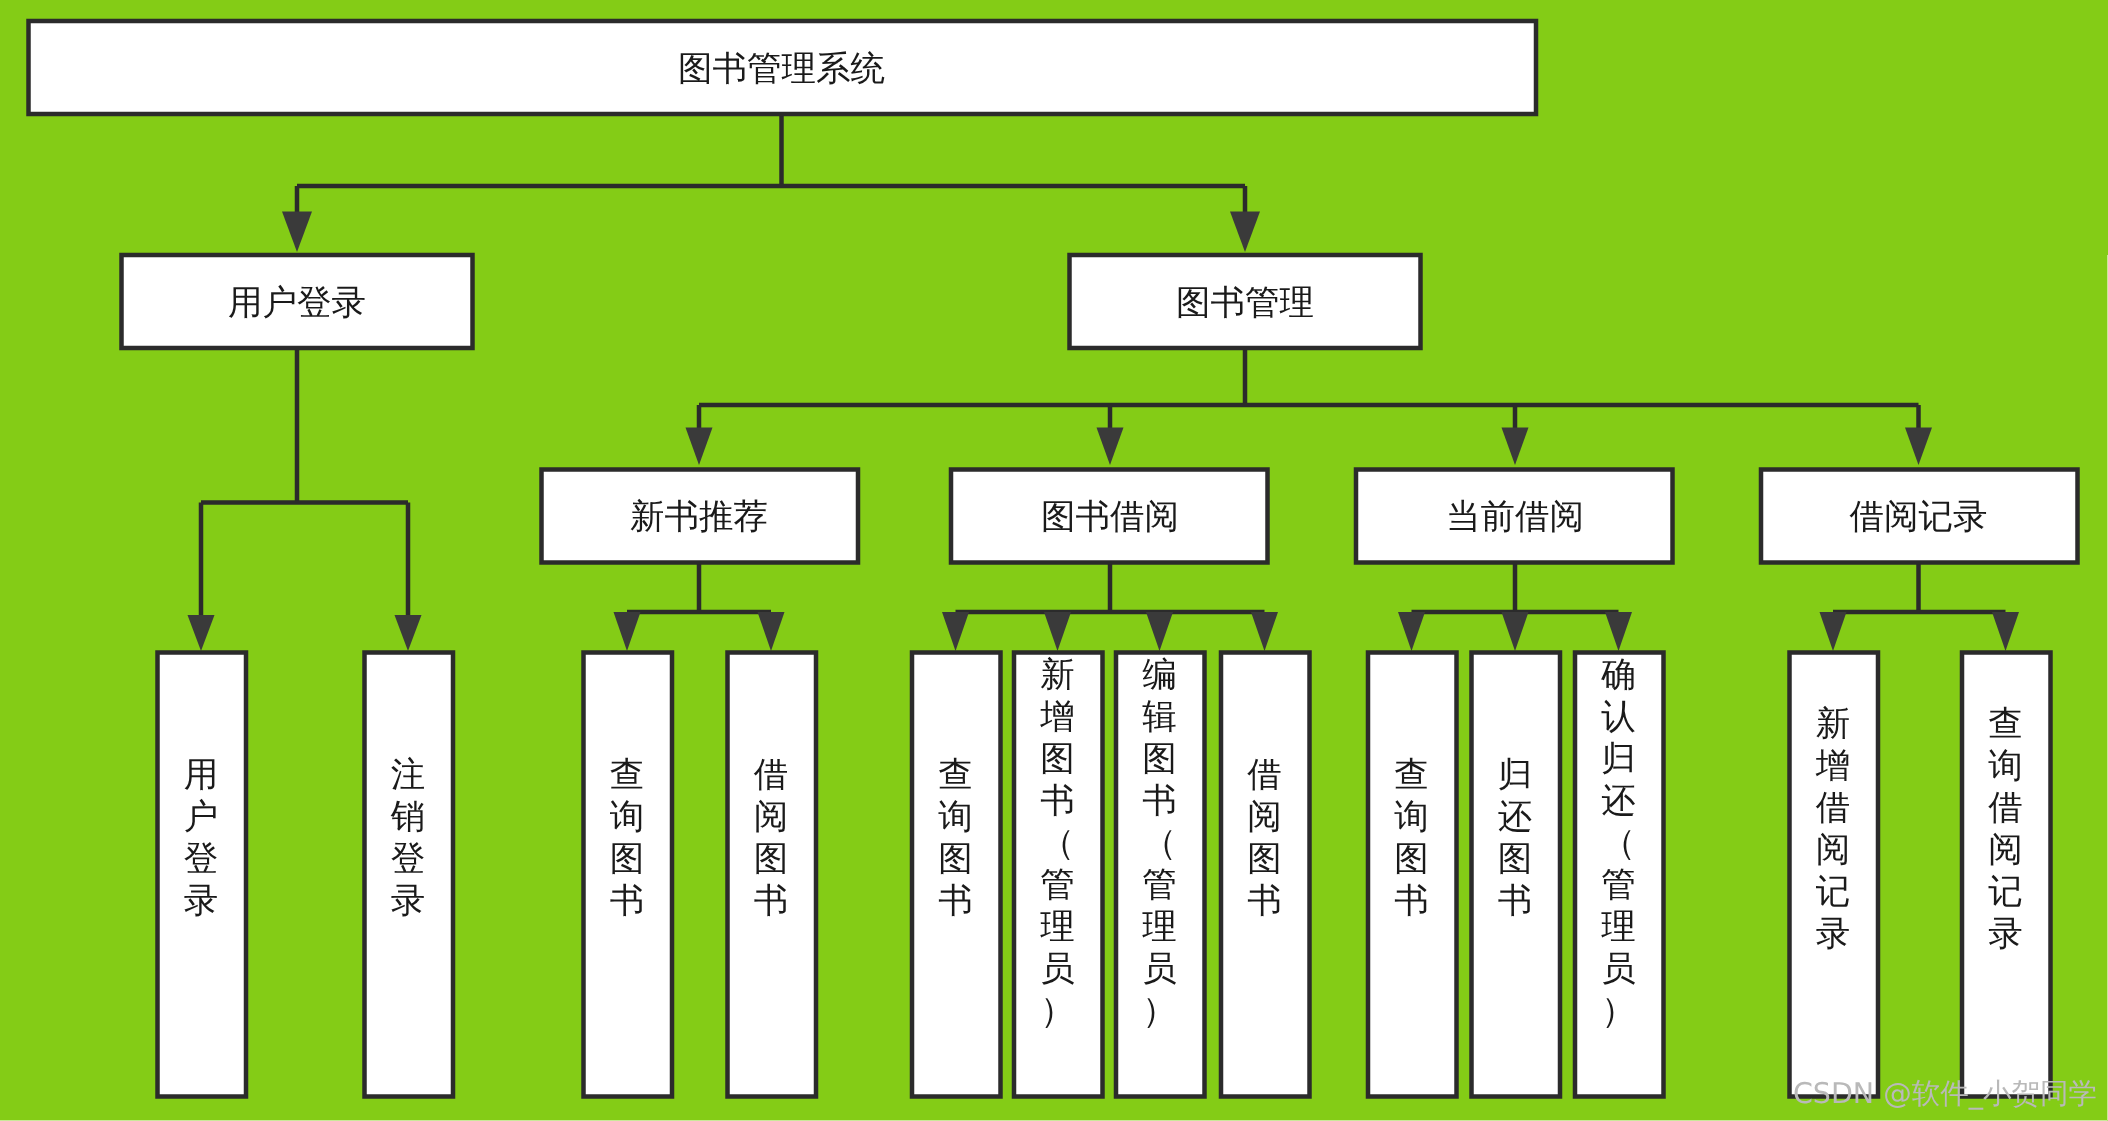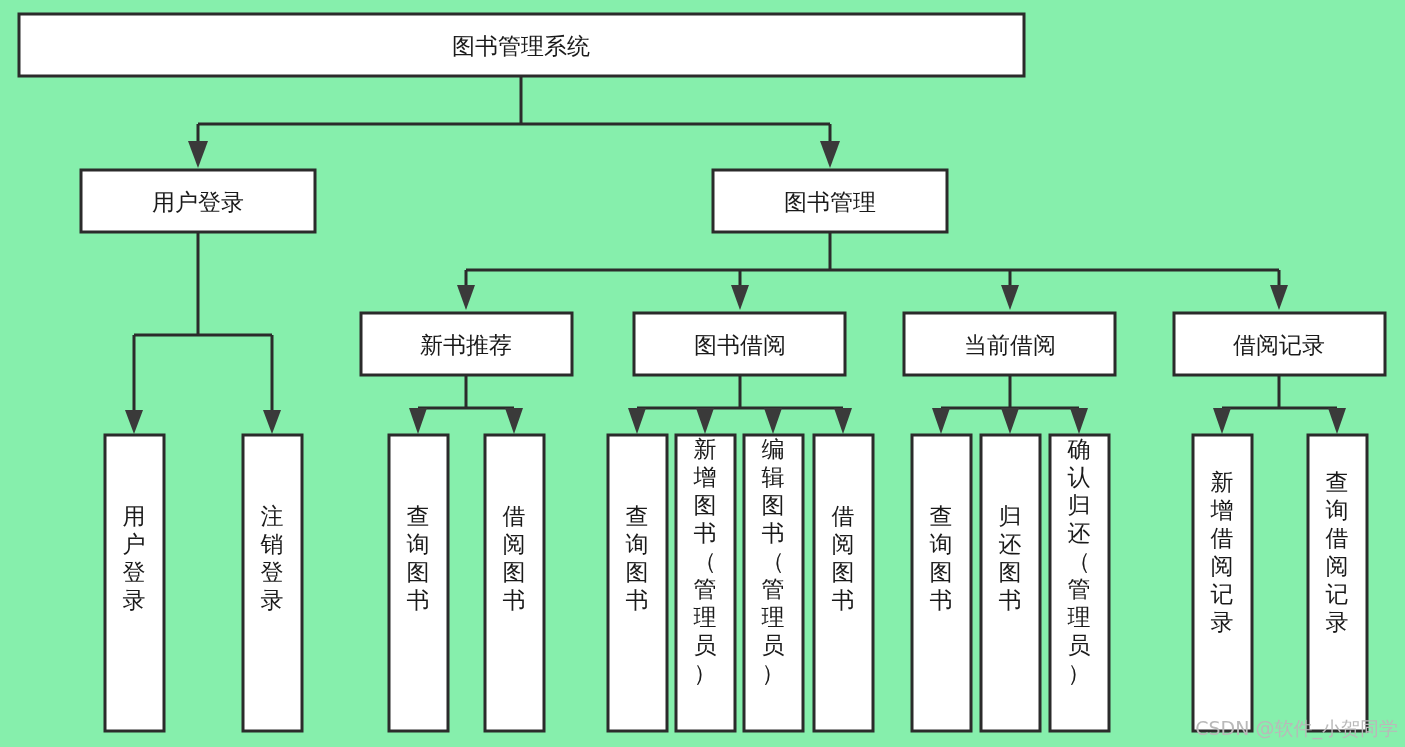--- a/index.html
+++ b/index.html
@@ -8,21 +8,21 @@
     padding: 0;
     background: #ffffff;
   }
   body {
     font-family: "DejaVu Sans", "Liberation Sans", sans-serif;
   }
   #diagram-root {
     position: relative;
     width: 1405px;
     height: 747px;
-    background: #86efac;
+    background: #84cc16;
     overflow: hidden;
   }
   svg.diagram-canvas {
     position: absolute;
     top: 0;
     left: 0;
     width: 1405px;
     height: 747px;
     display: block;
   }

